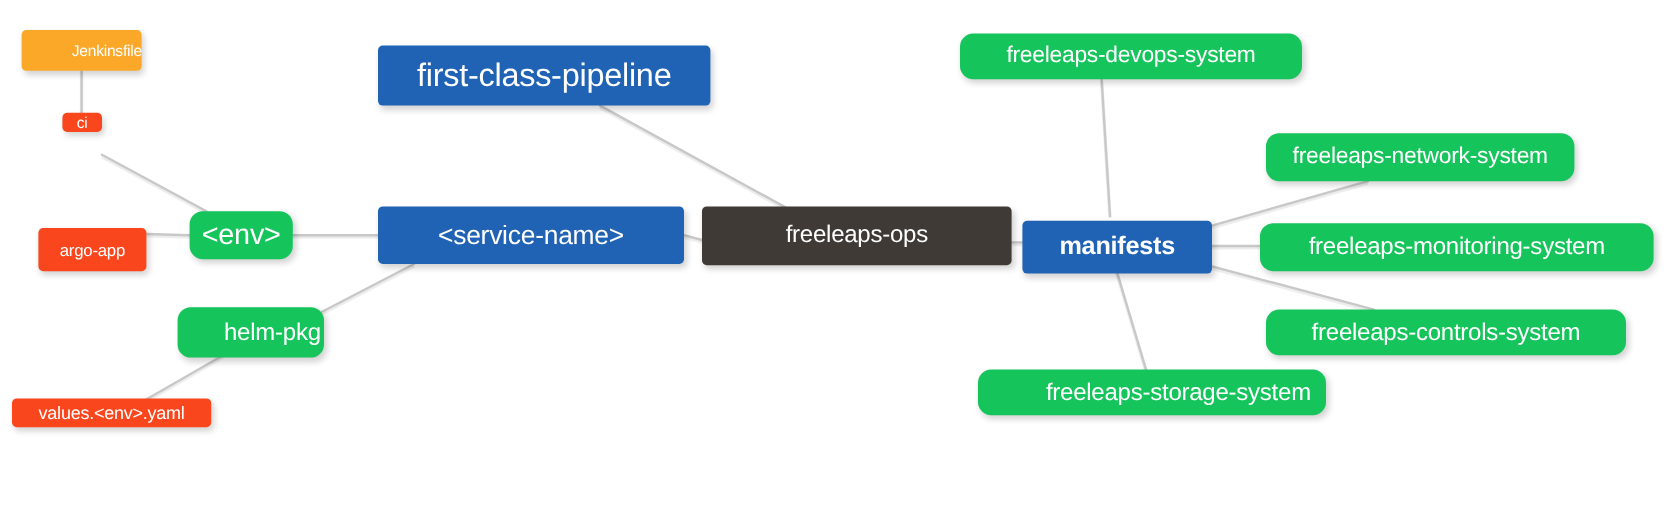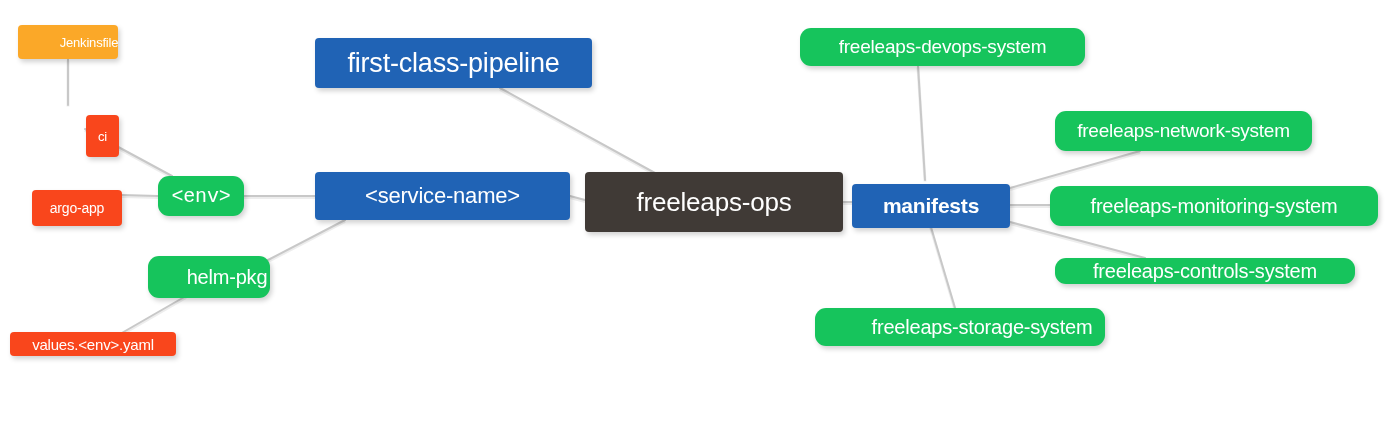--- a/index.html
+++ b/index.html
@@ -102,28 +102,28 @@
         <line x1="1010" y1="223.5" x2="1145" y2="259.5" stroke="rgba(0,0,0,0.07)" stroke-width="3"></line>
         <line x1="1010" y1="222" x2="1145" y2="258" stroke="#c8c8c8" stroke-width="2" stroke-linecap="round"></line>
       </g>
       <g>
         <line x1="930" y1="225.5" x2="955" y2="309.5" stroke="rgba(0,0,0,0.07)" stroke-width="3"></line>
         <line x1="930" y1="224" x2="955" y2="308" stroke="#c8c8c8" stroke-width="2" stroke-linecap="round"></line>
       </g>
     </svg>
   <div id="node-layer">
       <div class="node fill-orange" style="left: 18px; top: 25px; width: 100px; height: 34px; font-size: 13px; padding-left: 42px;">Jenkinsfile</div>
-      <div class="node fill-red" style="left: 52px; top: 115px; width: 33px; height: 42px; font-size: 13px; margin-left: 34px;">ci</div>
+      <div class="node fill-red" style="left: 52px; top: 94px; width: 33px; height: 16px; font-size: 13px;">ci</div>
       <div class="node fill-red" style="left: 32px; top: 178px; width: 90px; height: 36px; font-size: 14px; margin-top: 12px;">argo-app</div>
       <div class="node fill-red" style="left: 10px; top: 332px; width: 166px; height: 24px; font-size: 15px;">values.&lt;env&gt;.yaml</div>
-      <div class="node fill-green" style="left: 158px; top: 176px; width: 86px; height: 40px; font-size: 20px; font-family: Liberation Mono, monospace;">&lt;env&gt;</div>
+      <div class="node fill-green" style="left: 158px; top: 176px; width: 86px; height: 40px; font-size: 24px;">&lt;env&gt;</div>
       <div class="node fill-green" style="left: 148px; top: 256px; width: 122px; height: 42px; font-size: 20px; padding-left: 36px;">helm-pkg</div>
       <div class="node fill-blue" style="left: 315px; top: 38px; width: 277px; height: 50px; font-size: 27px;">first-class-pipeline</div>
       <div class="node fill-blue" style="left: 315px; top: 172px; width: 255px; height: 48px; font-size: 22px;">&lt;service-name&gt;</div>
-      <div class="node fill-dark" style="left: 585px; top: 172px; width: 258px; height: 60px; font-size: 26px;">freeleaps-ops</div>
+      <div class="node fill-dark" style="left: 585px; top: 172px; width: 258px; height: 49px; font-size: 20px;">freeleaps-ops</div>
       <div class="node fill-blue" style="left: 852px; top: 184px; width: 158px; height: 44px; font-size: 21px; font-weight: bold;">manifests</div>
       <div class="node fill-green" style="left: 800px; top: 28px; width: 285px; height: 38px; font-size: 19px;">freeleaps-devops-system</div>
       <div class="node fill-green" style="left: 1055px; top: 111px; width: 257px; height: 40px; font-size: 19px;">freeleaps-network-system</div>
       <div class="node fill-green" style="left: 1050px; top: 186px; width: 328px; height: 40px; font-size: 20px;">freeleaps-monitoring-system</div>
-      <div class="node fill-green" style="left: 1055px; top: 258px; width: 300px; height: 26px; font-size: 20px;">freeleaps-controls-system</div>
+      <div class="node fill-green" style="left: 1055px; top: 258px; width: 300px; height: 38px; font-size: 20px;">freeleaps-controls-system</div>
       <div class="node fill-green" style="left: 815px; top: 308px; width: 290px; height: 38px; font-size: 20px; padding-left: 44px;">freeleaps-storage-system</div>
     </div>
 </div>
 
 </body></html>

